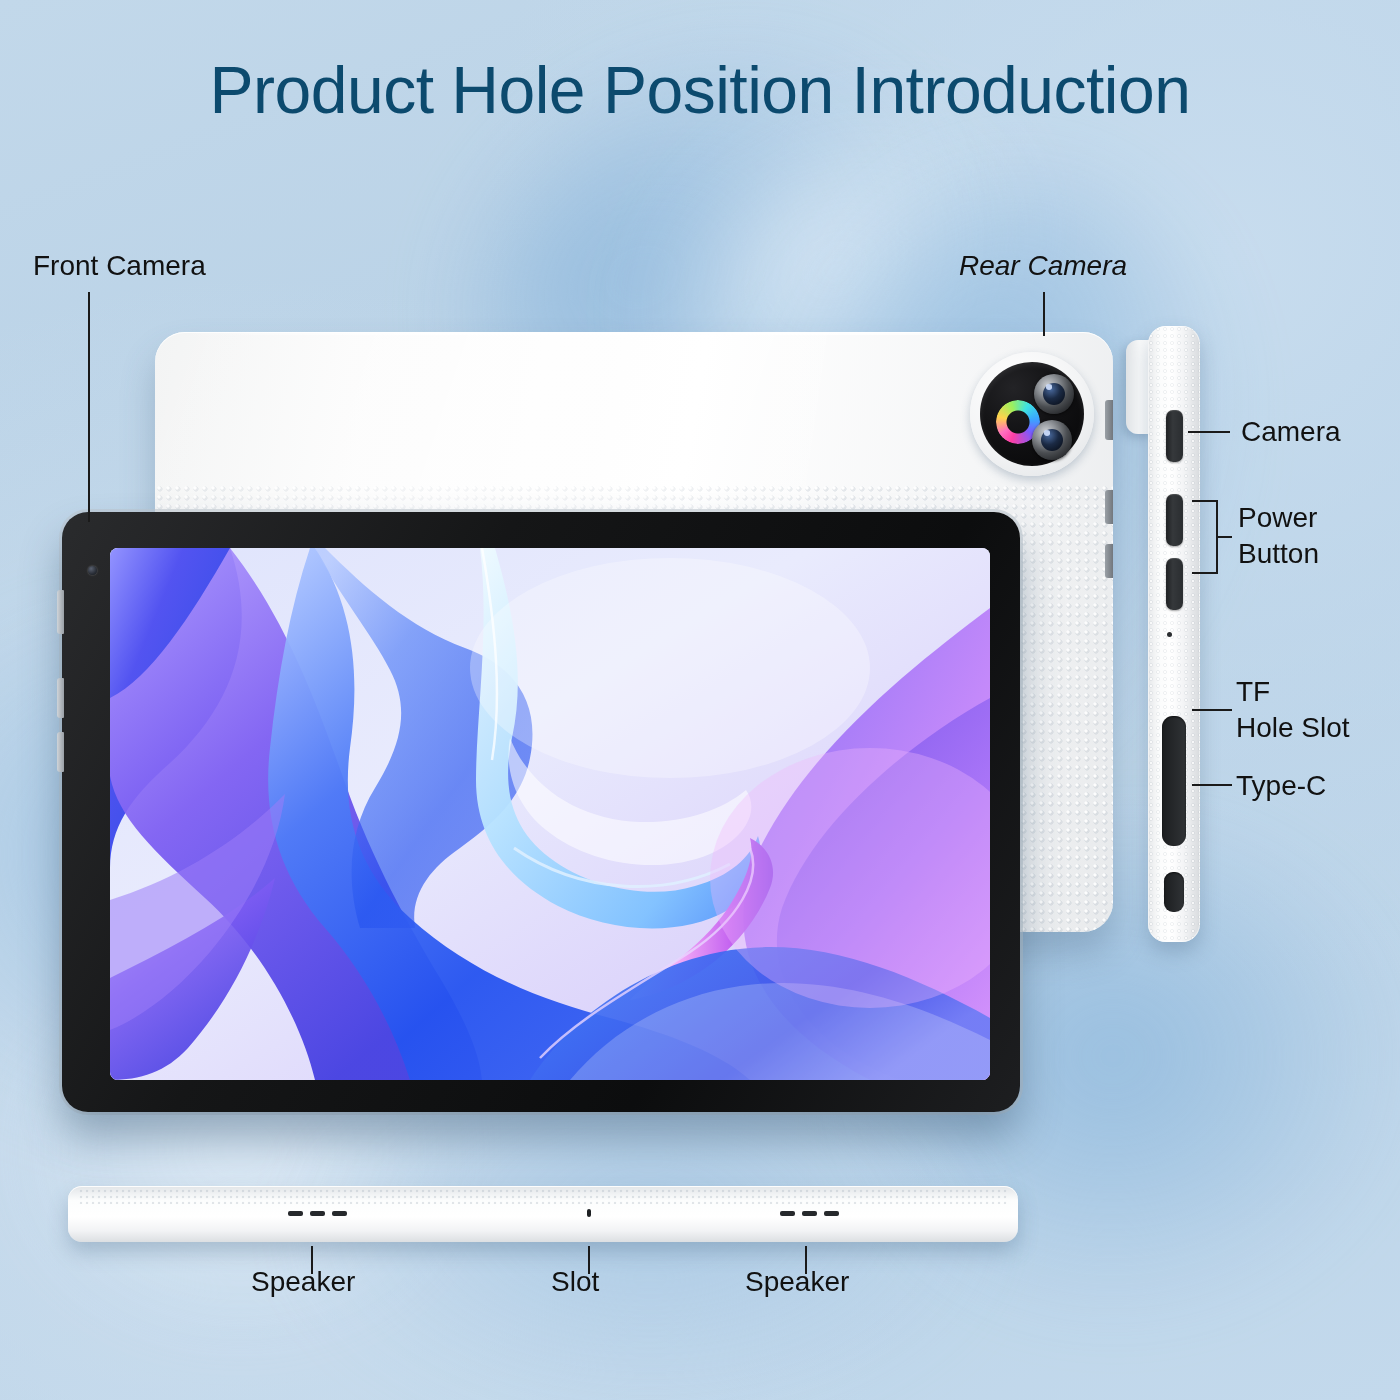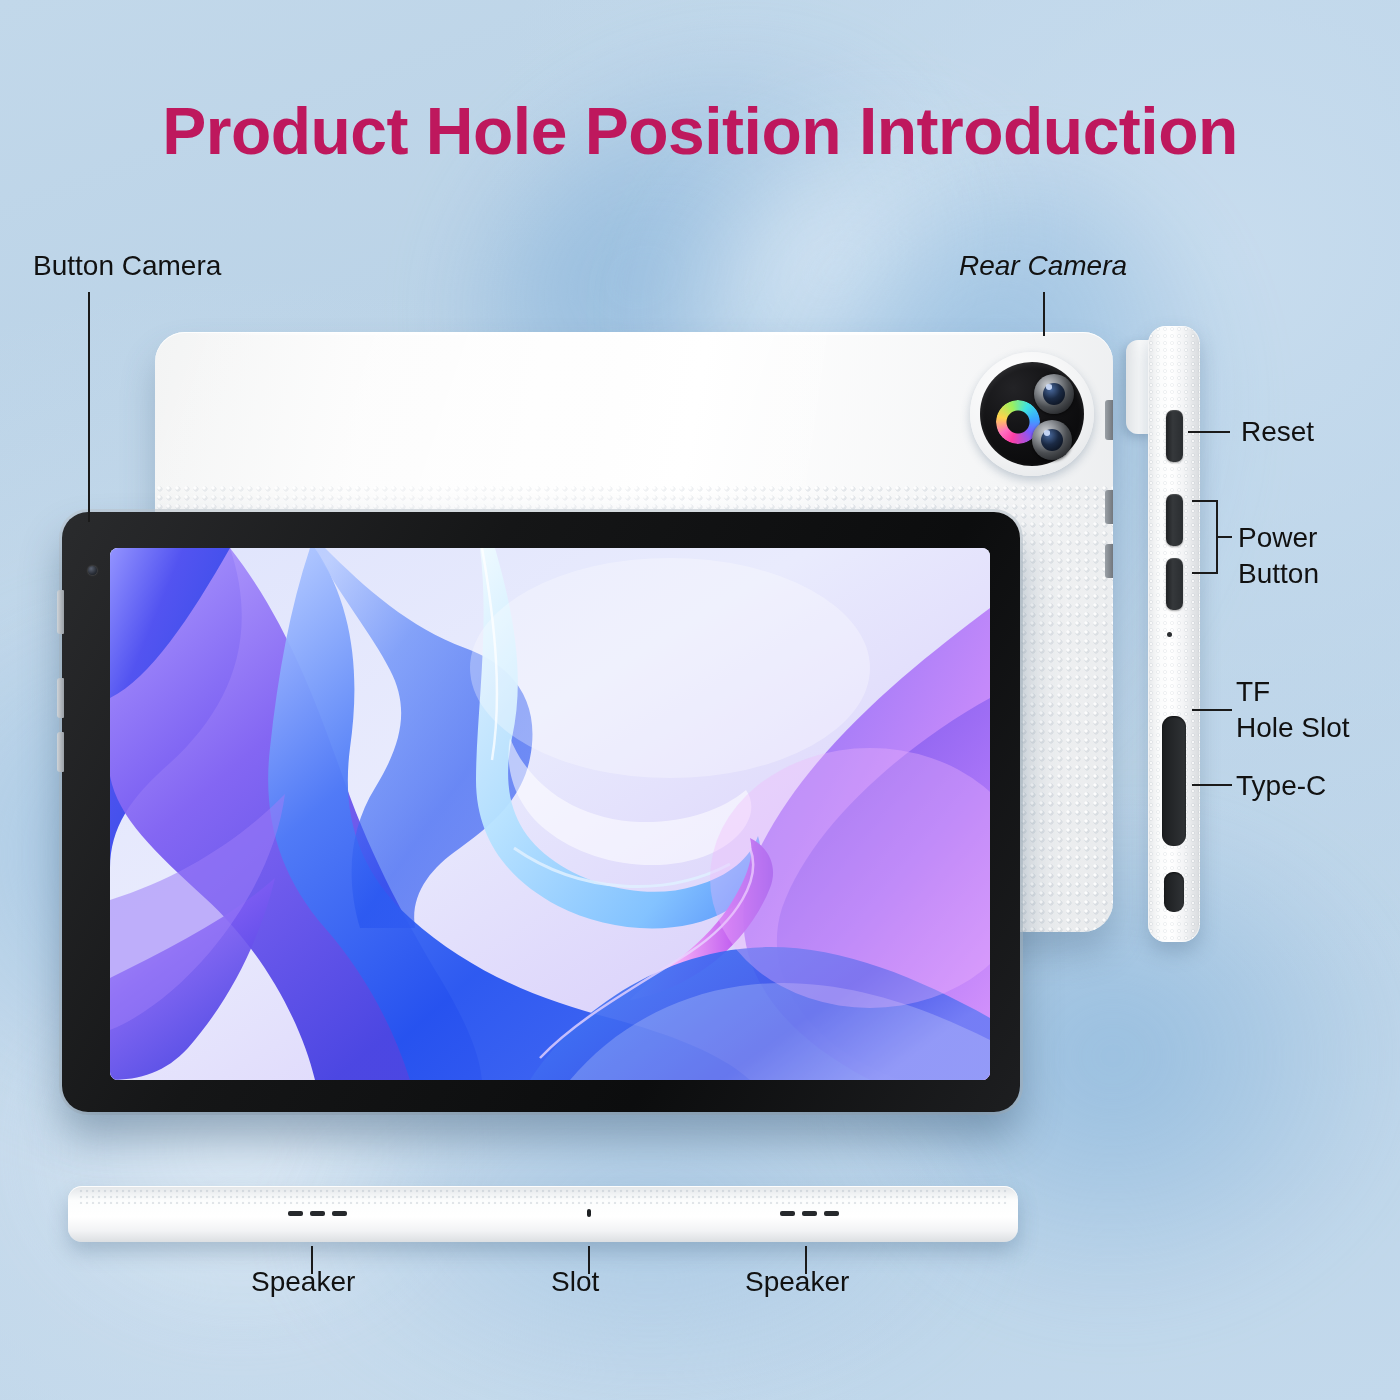--- a/index.html
+++ b/index.html
@@ -35,26 +35,25 @@
        background:radial-gradient(ellipse at 45% 45%, #8fb9dd 0%, rgba(143,185,221,0) 70%); }
   .b6{ left:30px; top:980px; width:420px; height:340px;
        background:radial-gradient(ellipse at 50% 50%, #e2eef8 0%, rgba(226,238,248,0) 72%); }
   .b7{ left:300px; top:1080px; width:700px; height:330px;
        background:radial-gradient(ellipse at 50% 40%, #a8c8e4 0%, rgba(168,200,228,0) 72%); }
 
   
   #title{
     position:absolute; left:0; right:0; top:52px;
     text-align:center;
-    font-size:66px; font-weight:bold;
+    font-size:66px; font-weight:normal;
     letter-spacing:-0.5px;
-    color:#be185d;
+    color:#0c4a6e;
     font-family:"Liberation Sans", sans-serif;
     white-space:nowrap;
-    margin-top:41px;
   }
 
   
   .callout{
     position:absolute;
     color:#111;
     font-size:28px;
     line-height:36px;
     white-space:pre-line;
     font-family:"Liberation Sans", sans-serif;
@@ -396,30 +395,30 @@
       <i></i>
   </div>
   <div class="reset-hole" style="left:519px; top:23px;"></div>
   <div class="spk" style="left:712px; top:25px;">
     <i></i>
       <i></i>
       <i></i>
   </div>
 </div>
 
-<div class="callout" style="left:33px; top:248px;">Button Camera</div>
+<div class="callout" style="left:33px; top:248px;">Front Camera</div>
 <div class="lead lead-v" style="left:88px; top:292px; height:230px;"></div>
 
 <div class="callout" style="left:959px; top:248px;font-style:italic;">Rear Camera</div>
 <div class="lead lead-v" style="left:1043px; top:292px; height:44px;"></div>
 
-<div class="callout" style="left:1241px; top:414px;">Reset</div>
+<div class="callout" style="left:1241px; top:414px;">Camera</div>
 <div class="lead lead-h" style="left:1188px; top:431px; width:42px;"></div>
 
-<div class="callout" style="left:1238px; top:520px;">Power
+<div class="callout" style="left:1238px; top:500px;">Power
 Button</div>
 <div class="lead lead-v" style="left:1216px; top:500px; height:74px;"></div>
 <div class="lead lead-h" style="left:1192px; top:500px; width:26px;"></div>
 <div class="lead lead-h" style="left:1192px; top:572px; width:26px;"></div>
 <div class="lead lead-h" style="left:1216px; top:536px; width:16px;"></div>
 
 <div class="callout" style="left:1236px; top:674px;">TF
 Hole Slot</div>
 <div class="lead lead-h" style="left:1192px; top:709px; width:40px;"></div>
 

